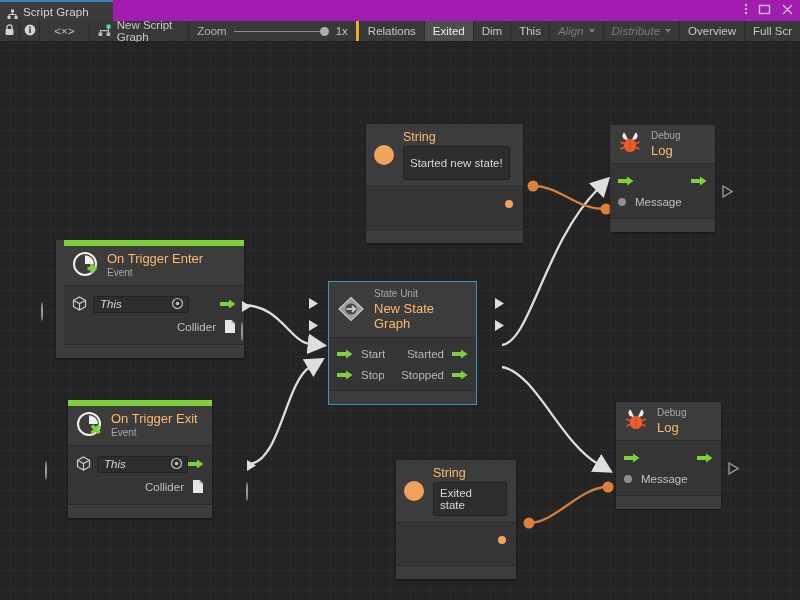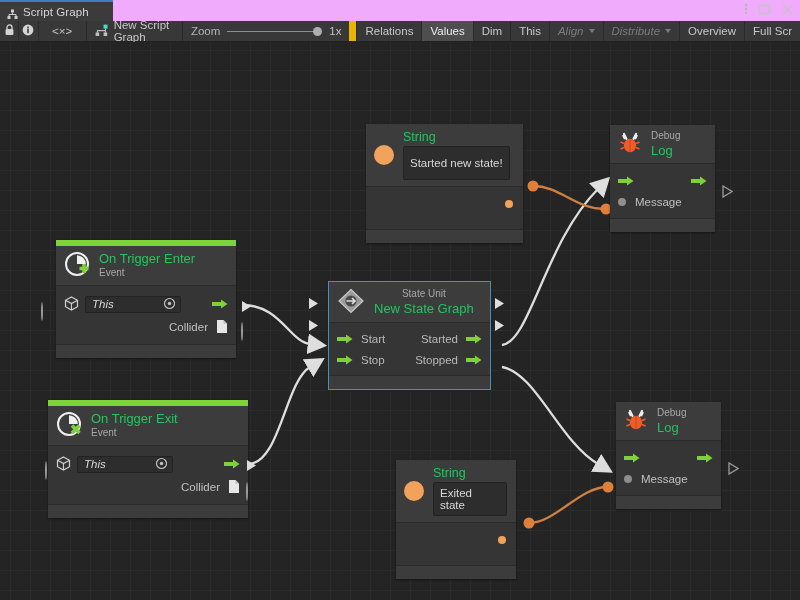--- a/index.html
+++ b/index.html
@@ -8,21 +8,21 @@
     background:#282828;
     font-family:"Liberation Sans",sans-serif;
     -webkit-font-smoothing:antialiased;
     color:#d2d2d2;
   }
   #app{position:relative;width:800px;height:600px;overflow:hidden;}
 
   
   .titlebar{
     position:absolute;left:0;top:0;width:800px;height:21px;
-    background:#f0abfc;
+    background:#a21caf;
   }
   .tab{
     position:absolute;left:0;top:0;width:113px;height:21px;
     background:#3b3b3b;
     border-top:2px solid #3e7ec4;
     box-sizing:border-box;
     display:flex;align-items:center;gap:5px;padding-left:7px;
   }
   .tab-label{font-size:11.5px;color:#d6d6d6;letter-spacing:.1px;}
   .tab-icon{width:11px;height:11px;display:block;}
@@ -49,21 +49,21 @@
     box-sizing:border-box;
   }
   .tb-btn.icon{width:27px;padding:0;}
   .tb-btn.wide{width:62px;}
   .tb-graphname{
     display:flex;align-items:center;gap:6px;padding:0 10px 0 8px;
     color:#c8c8c8;border-right:1px solid #2b2b2b;
   }
   .tb-zoom{
     display:flex;align-items:center;gap:7px;padding:0 8px;
-    border-right:7px solid #eab308;color:#b4b4b4;
+    border-right:3px solid #eab308;color:#b4b4b4;
   }
   .slider{position:relative;width:95px;height:12px;display:flex;align-items:center;}
   .slider-track{position:absolute;left:0;right:0;height:1px;background:#8e8e8e;}
   .slider-knob{position:absolute;right:0;width:9px;height:9px;border-radius:50%;background:#aeaeae;}
   .zoomval{color:#c2c2c2;}
   .tb-right{margin-left:auto;display:flex;align-items:stretch;}
   .tb-item{
     display:flex;align-items:center;padding:0 8px;
     border-left:1px solid #2b2b2b;color:#c8c8c8;white-space:nowrap;
   }
@@ -98,21 +98,21 @@
     font-size:11.5px;
   }
   .node-head{
     display:flex;align-items:center;gap:9px;
     padding:6px 9px 6px 8px;
     background:#3c3c3c;
     border-bottom:1px solid #2a2a2a;
   }
   .node-head .titles{display:flex;flex-direction:column;gap:1px;min-width:0;}
   .n-sub{font-size:10px;color:#a8a8a8;line-height:12px;}
-  .n-title{font-size:13px;color:#22c55e;line-height:15px;}
+  .n-title{font-size:13px;color:#fdba74;line-height:15px;}
   .n-title.sm{font-size:12.5px;}
   .node-body{background:#353535;padding:5px 0 4px;}
   .node-foot{height:13px;background:#3c3c3c;border-top:1px solid #2a2a2a;}
   .accent-bar{height:6px;background:#7fd13b;}
 
   .row{display:flex;align-items:center;height:21px;padding:0 8px;box-sizing:border-box;}
   .row .lbl{color:#c0c0c0;font-size:11.5px;}
   .row .lbl.dimlabel{color:#b8b8b8;}
   .spacer{flex:1;}
 
@@ -221,21 +221,21 @@
         <span class="slider-knob"></span>
       </span>
       <span class="zoomval">1x</span>
     </div>
 
     <div class="tb-right">
       <div class="tb-item">
           <span>Relations</span>
         </div>
       <div class="tb-item active">
-          <span>Values</span>
+          <span>Exited</span>
         </div>
       <div class="tb-item">
           <span>Dim</span>
         </div>
       <div class="tb-item">
           <span>This</span>
         </div>
       <div class="tb-item dim">
           <span>Align</span>
           <i class="caret"></i>
@@ -330,21 +330,21 @@
       </div>
       <div class="node-foot"></div>
     </div>
 
     <div class="port" style="left:722px;top:142px;">
       <svg width="11" height="13" viewBox="0 0 11 13">
           <path d="M1,1 L10,6.5 L1,12 Z" fill="none" stroke="#9a9a9a" stroke-width="1.3"></path>
         </svg>
     </div>
 
-    <div class="node" style="left:56px;top:198px;width:180px;">
+    <div class="node" style="left:56px;top:198px;width:180px;padding-left:8px;">
       <div class="accent-bar"></div>
       <div class="node-head" style="padding:5px 9px 6px 8px;">
         <span>
           <svg width="26" height="26" viewBox="0 0 26 26">
             <path d="M13 2 A11 11 0 1 0 13 24 A11 11 0 0 0 13 2 Z" fill="none" stroke="#f0f0f0" stroke-width="2"></path>
             <path d="M13 4.2 A8.8 8.8 0 0 1 21.8 13 L13 13 Z" fill="#f0f0f0"></path>
             <path d="M15.5 17.5 H24.5 M20 13 V22" stroke="#7fd13b" stroke-width="3.6" fill="none"></path>
           </svg>
         </span>
         <span class="titles">
@@ -391,21 +391,21 @@
     </div>
 
     <div class="port" style="left:41px;top:261px;"><span class="port-circle"></span></div>
     <div class="port" style="left:241px;top:257px;">
       <svg width="11" height="13" viewBox="0 0 11 13">
           <path d="M1,1 L10,6.5 L1,12 Z" fill="#dedede"></path>
         </svg>
     </div>
     <div class="port" style="left:241px;top:281px;"><span class="port-circle"></span></div>
 
-    <div class="node selected" style="left:329px;top:240px;width:161px;text-align:center;">
+    <div class="node selected" style="left:329px;top:240px;width:147px;">
       <div class="node-head" style="padding:6px 9px 6px 8px;">
         <span>
           <svg width="28" height="26" viewBox="0 0 28 26">
             <path d="M14 1.5 L26 13 L14 24.5 L2 13 Z" fill="#9c9c9c" stroke="#c9c9c9" stroke-width="1.2"></path>
             <circle cx="14" cy="13" r="5.6" fill="#4a4a4a"></circle>
             <path d="M9.5 13 H18 M15 10 L18 13 L15 16" stroke="#e2e2e2" stroke-width="1.6" fill="none"></path>
           </svg>
         </span>
         <span class="titles">
           <span class="n-sub">State Unit</span>
@@ -461,21 +461,21 @@
       <svg width="11" height="13" viewBox="0 0 11 13">
           <path d="M1,1 L10,6.5 L1,12 Z" fill="#dedede"></path>
         </svg>
     </div>
     <div class="port" style="left:494px;top:276px;">
       <svg width="11" height="13" viewBox="0 0 11 13">
           <path d="M1,1 L10,6.5 L1,12 Z" fill="#dedede"></path>
         </svg>
     </div>
 
-    <div class="node" style="left:48px;top:358px;width:200px;">
+    <div class="node" style="left:68px;top:358px;width:144px;">
       <div class="accent-bar"></div>
       <div class="node-head" style="padding:5px 9px 6px 8px;">
         <span>
           <svg width="26" height="26" viewBox="0 0 26 26">
             <path d="M13 2 A11 11 0 1 0 13 24 A11 11 0 0 0 13 2 Z" fill="none" stroke="#f0f0f0" stroke-width="2"></path>
             <path d="M13 4.2 A8.8 8.8 0 0 1 21.8 13 L13 13 Z" fill="#f0f0f0"></path>
             <path d="M16 14.5 L23.5 22 M23.5 14.5 L16 22" stroke="#7fd13b" stroke-width="3.6" fill="none"></path>
           </svg>
         </span>
         <span class="titles">

